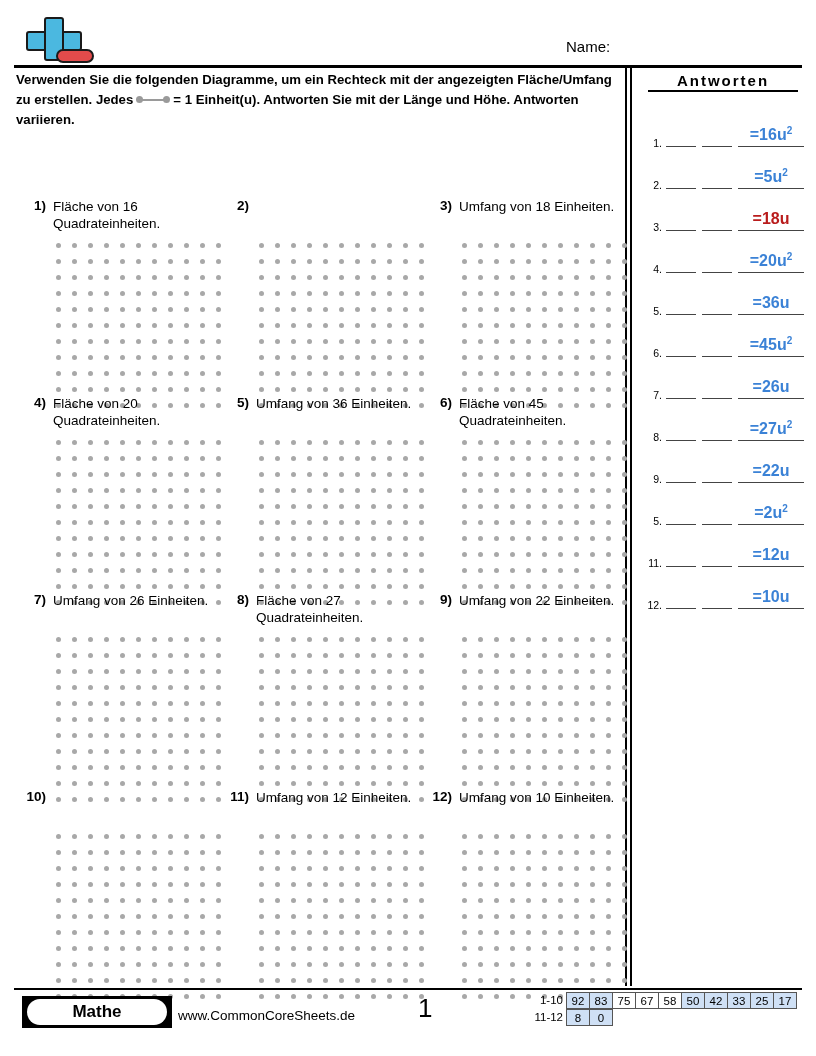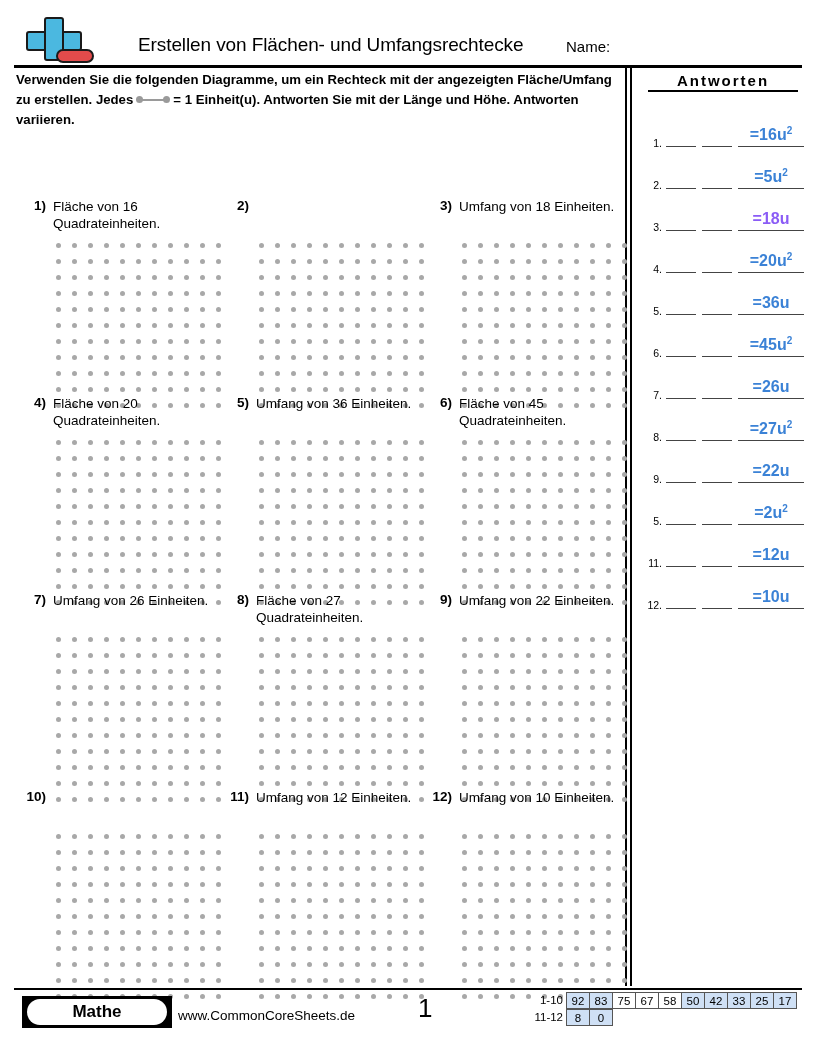--- a/index.html
+++ b/index.html
@@ -321,21 +321,20 @@
 <body>
 
 <div class="page">
 
   <div class="header">
     <div class="logo">
       <div class="logo-plus-h"></div>
       <div class="logo-plus-v"></div>
       <div class="logo-minus"></div>
     </div>
-    <div class="title">Erstellen von Flächen- und Umfangsrechtecke</div>
     <div class="name-label">Name:</div>
   </div>
   <div class="header-rule"></div>
 
   <div class="instructions">
     <span>Verwenden Sie die folgenden Diagramme, um ein Rechteck mit der angezeigten Fläche/Umfang zu erstellen. Jedes</span><span class="unit-symbol">
       <span class="u-line"></span>
       <span class="u-dot left"></span>
       <span class="u-dot right"></span>
     </span><span>= 1 Einheit(u). Antworten Sie mit der Länge und Höhe. Antworten variieren.</span>
@@ -1893,21 +1892,21 @@
         <span class="blank1"></span>
         <span class="blank2"></span>
         <span class="ansline"></span>
         <span class="ansval" style="color: rgb(59, 130, 214);">=5u<sup>2</sup></span>
       </div>
       <div class="arow" style="top: 134px;">
         <span class="anum">3.</span>
         <span class="blank1"></span>
         <span class="blank2"></span>
         <span class="ansline"></span>
-        <span class="ansval" style="color: #8b5cf6;">=18u</span>
+        <span class="ansval" style="color: #b91c1c;">=18u</span>
       </div>
       <div class="arow" style="top: 176px;">
         <span class="anum">4.</span>
         <span class="blank1"></span>
         <span class="blank2"></span>
         <span class="ansline"></span>
         <span class="ansval" style="color: rgb(59, 130, 214);">=20u<sup>2</sup></span>
       </div>
       <div class="arow" style="top: 218px;">
         <span class="anum">5.</span>

